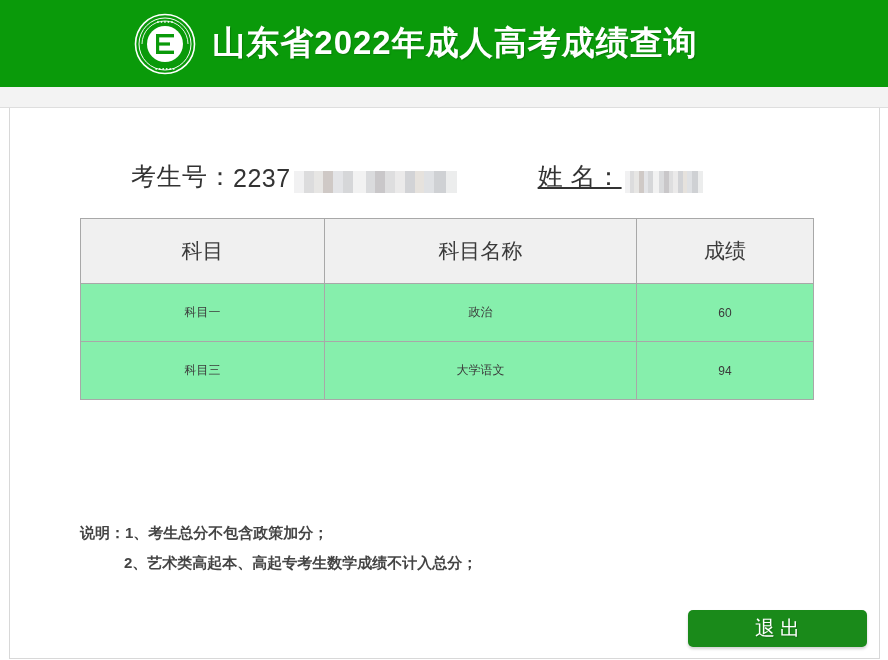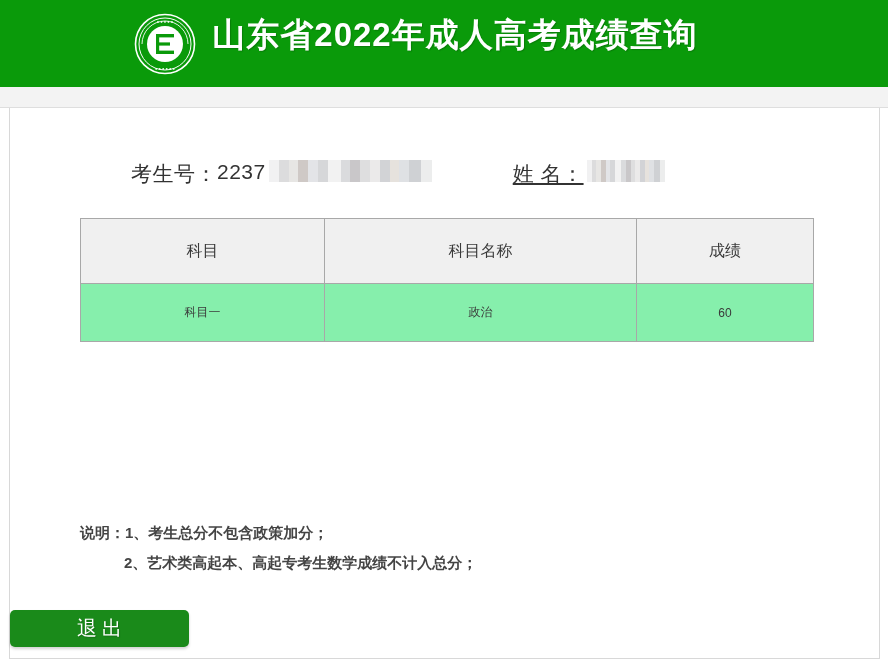--- a/index.html
+++ b/index.html
@@ -19,21 +19,21 @@
     position: relative;
     height: 87px;
     background: #0a9a0a;
     display: flex;
     align-items: center;
     justify-content: center;
     box-sizing: border-box;
   }
   .banner-inner {
     display: flex;
-    align-items: flex-start;
+    align-items: center;
     gap: 16px;
     transform: translateX(-28px);
   }
   .emblem {
     width: 62px;
     height: 62px;
     flex: 0 0 auto;
   }
   .banner-title {
     color: #ffffff;
@@ -59,24 +59,24 @@
     height: 551px;
     background: #ffffff;
     border: 1px solid #d8d8d8;
     border-top: none;
     box-sizing: border-box;
   }
 
   
   .info-row {
     display: flex;
-    align-items: flex-start;
+    align-items: flex-end;
     padding-top: 52px;
     padding-left: 121px;
-    font-size: 21px;
+    font-size: 25px;
     color: #333333;
   }
   .info-label {
     white-space: nowrap;
     letter-spacing: 0.5px;
   }
   .info-label.name-label {
     margin-left: 81px;
     text-decoration: underline;
   }
@@ -113,21 +113,21 @@
   .score-table th,
   .score-table td {
     border: 1px solid #a8a8a8;
     text-align: center;
     color: #3a3a3a;
     font-weight: normal;
   }
   .score-table th {
     background: #f0f0f0;
     height: 62px;
-    font-size: 16px;
+    font-size: 21px;
   }
   .score-table td {
     height: 55px;
     font-size: 12px;
     background: #86efac;
   }
   .col-subject { width: 244px; }
   .col-name    { width: 312px; }
   .col-score   { width: 177px; }
   .total-label { letter-spacing: 6px; }
@@ -141,24 +141,24 @@
     color: #444444;
     line-height: 30px;
   }
   .note-line { white-space: nowrap; font-weight: bold; }
   .note-line.indent { padding-left: 44px; }
 
   
   .button-wrap {
     position: absolute;
     left: 0;
-    right: 0;
+    right: 12px;
     top: 502px;
     display: flex;
-    justify-content: flex-start;
+    justify-content: flex-end;
   }
   .exit-button {
     width: 179px;
     height: 37px;
     background: #1a8a1a;
     color: #ffffff;
     font-size: 20px;
     font-family: "Liberation Sans", "DejaVu Sans", sans-serif;
     letter-spacing: 5px;
     border: none;
@@ -223,20 +223,25 @@
         <th>科目名称</th>
         <th>成绩</th>
       </tr>
     </thead>
     <tbody>
       <tr>
         <td>科目一</td>
         <td>政治</td>
         <td>60</td>
       </tr>
+      <tr>
+        <td>科目三</td>
+        <td>大学语文</td>
+        <td>94</td>
+      </tr>
     </tbody>
   </table>
 
   <div class="notes">
     <div class="note-line">说明：1、考生总分不包含政策加分；</div>
     <div class="note-line indent">2、艺术类高起本、高起专考生数学成绩不计入总分；</div>
   </div>
 
   <div class="button-wrap">
     <button class="exit-button">退出</button>

